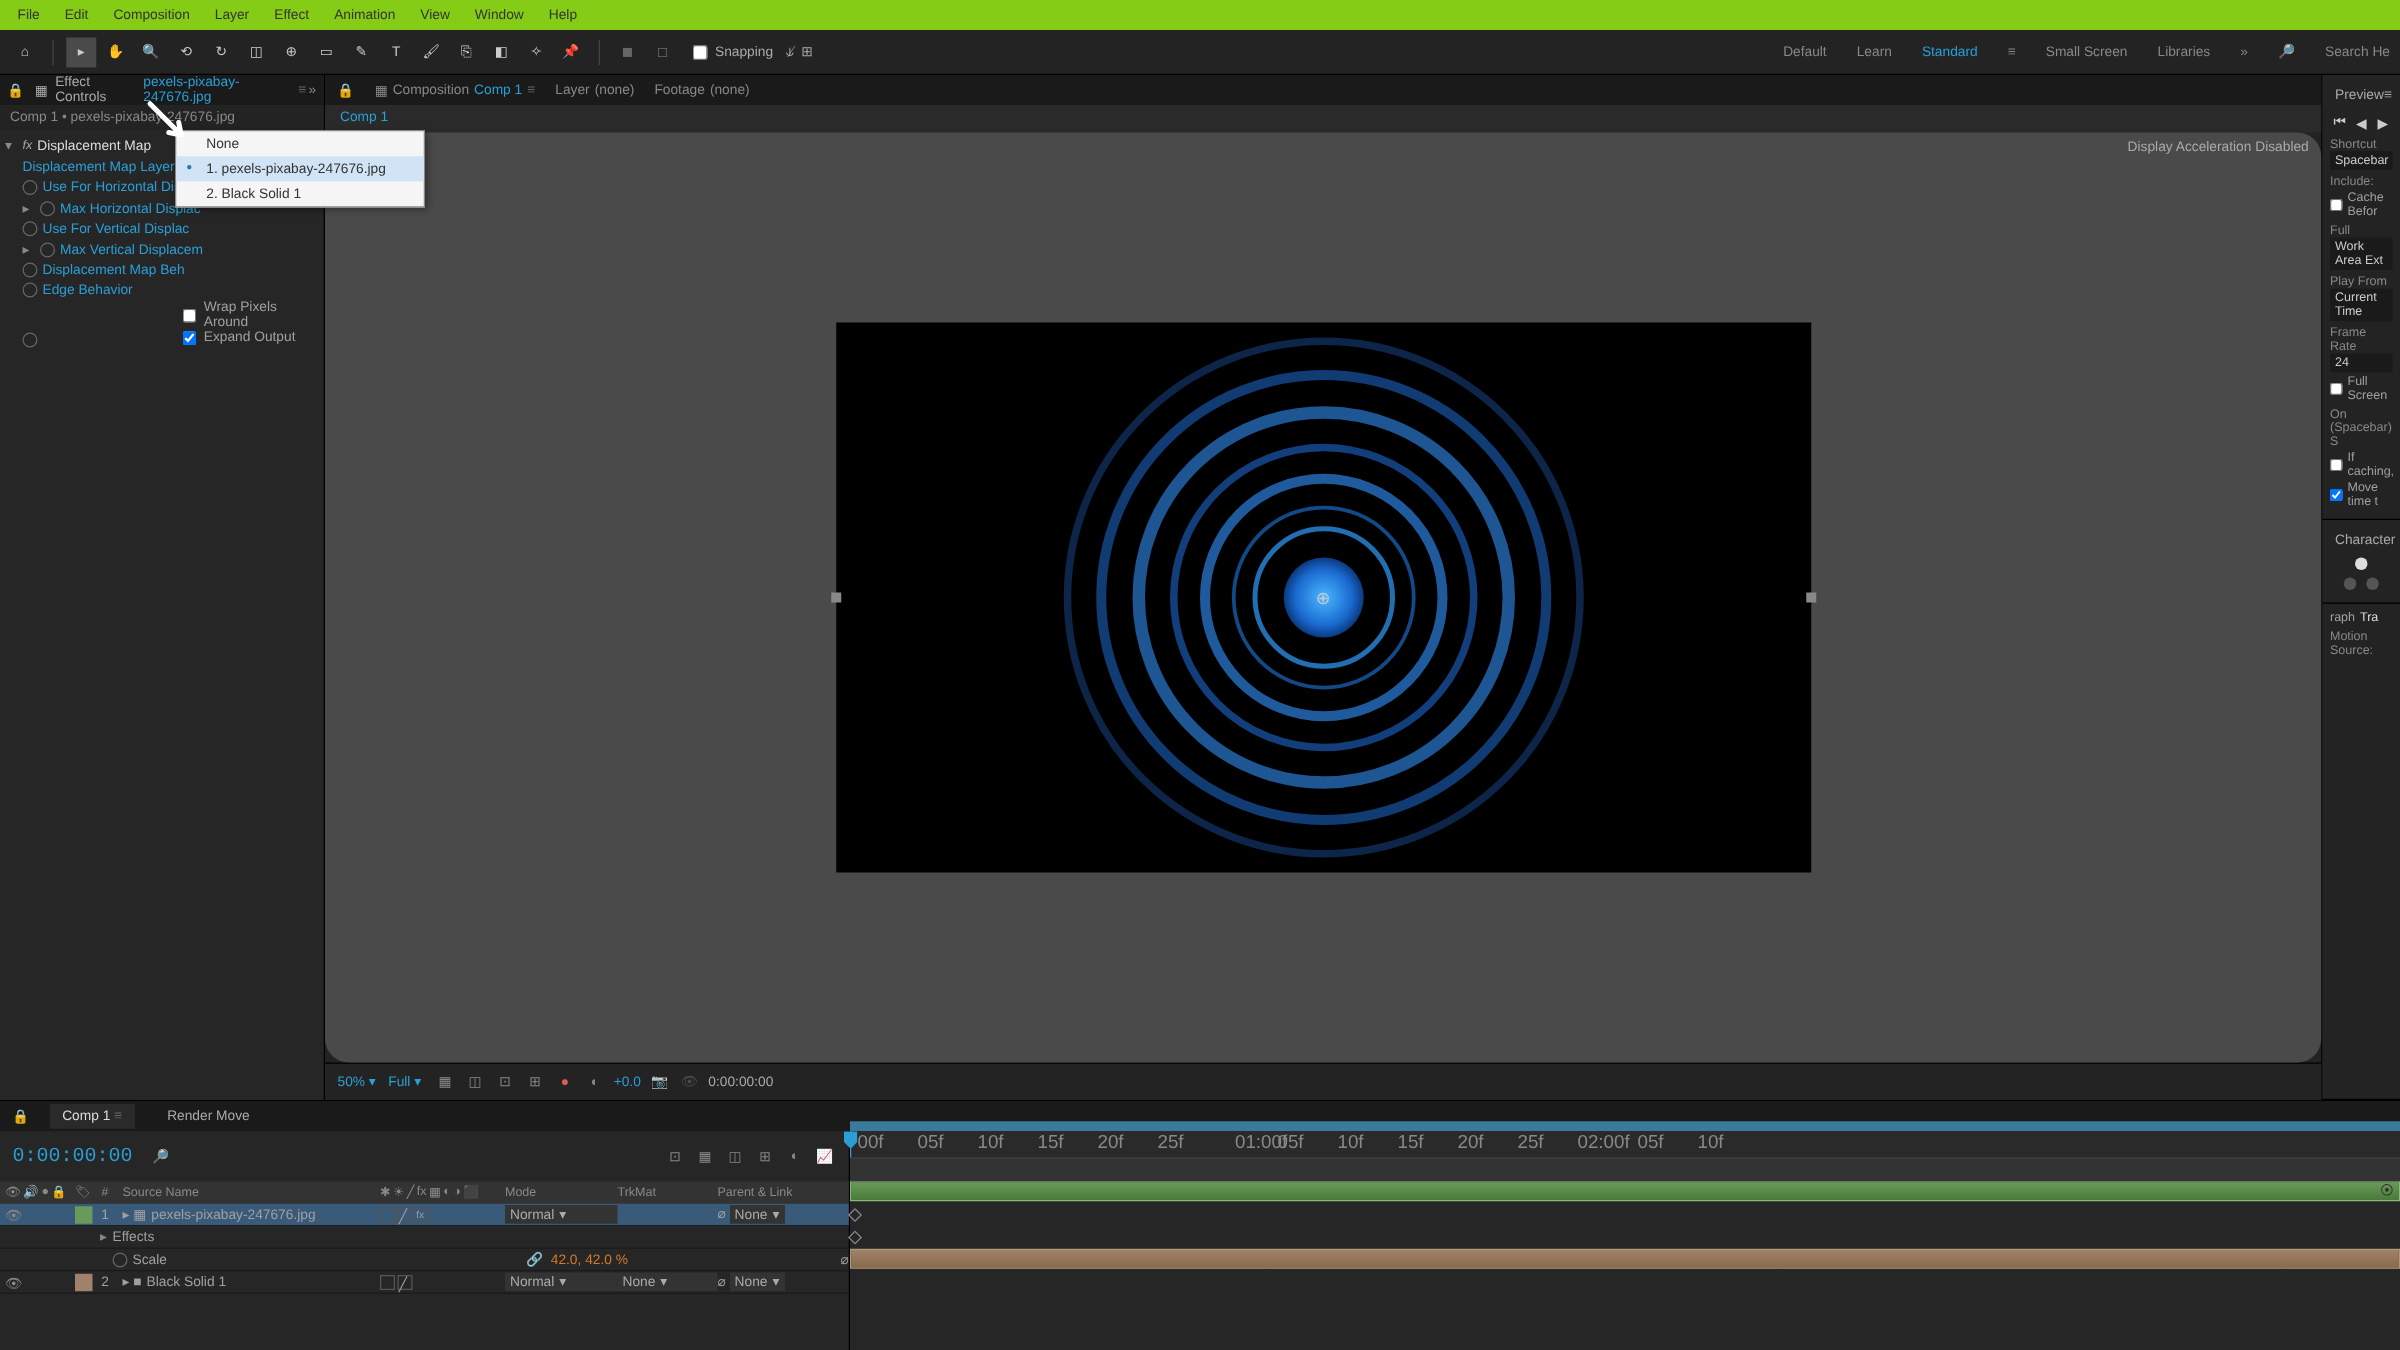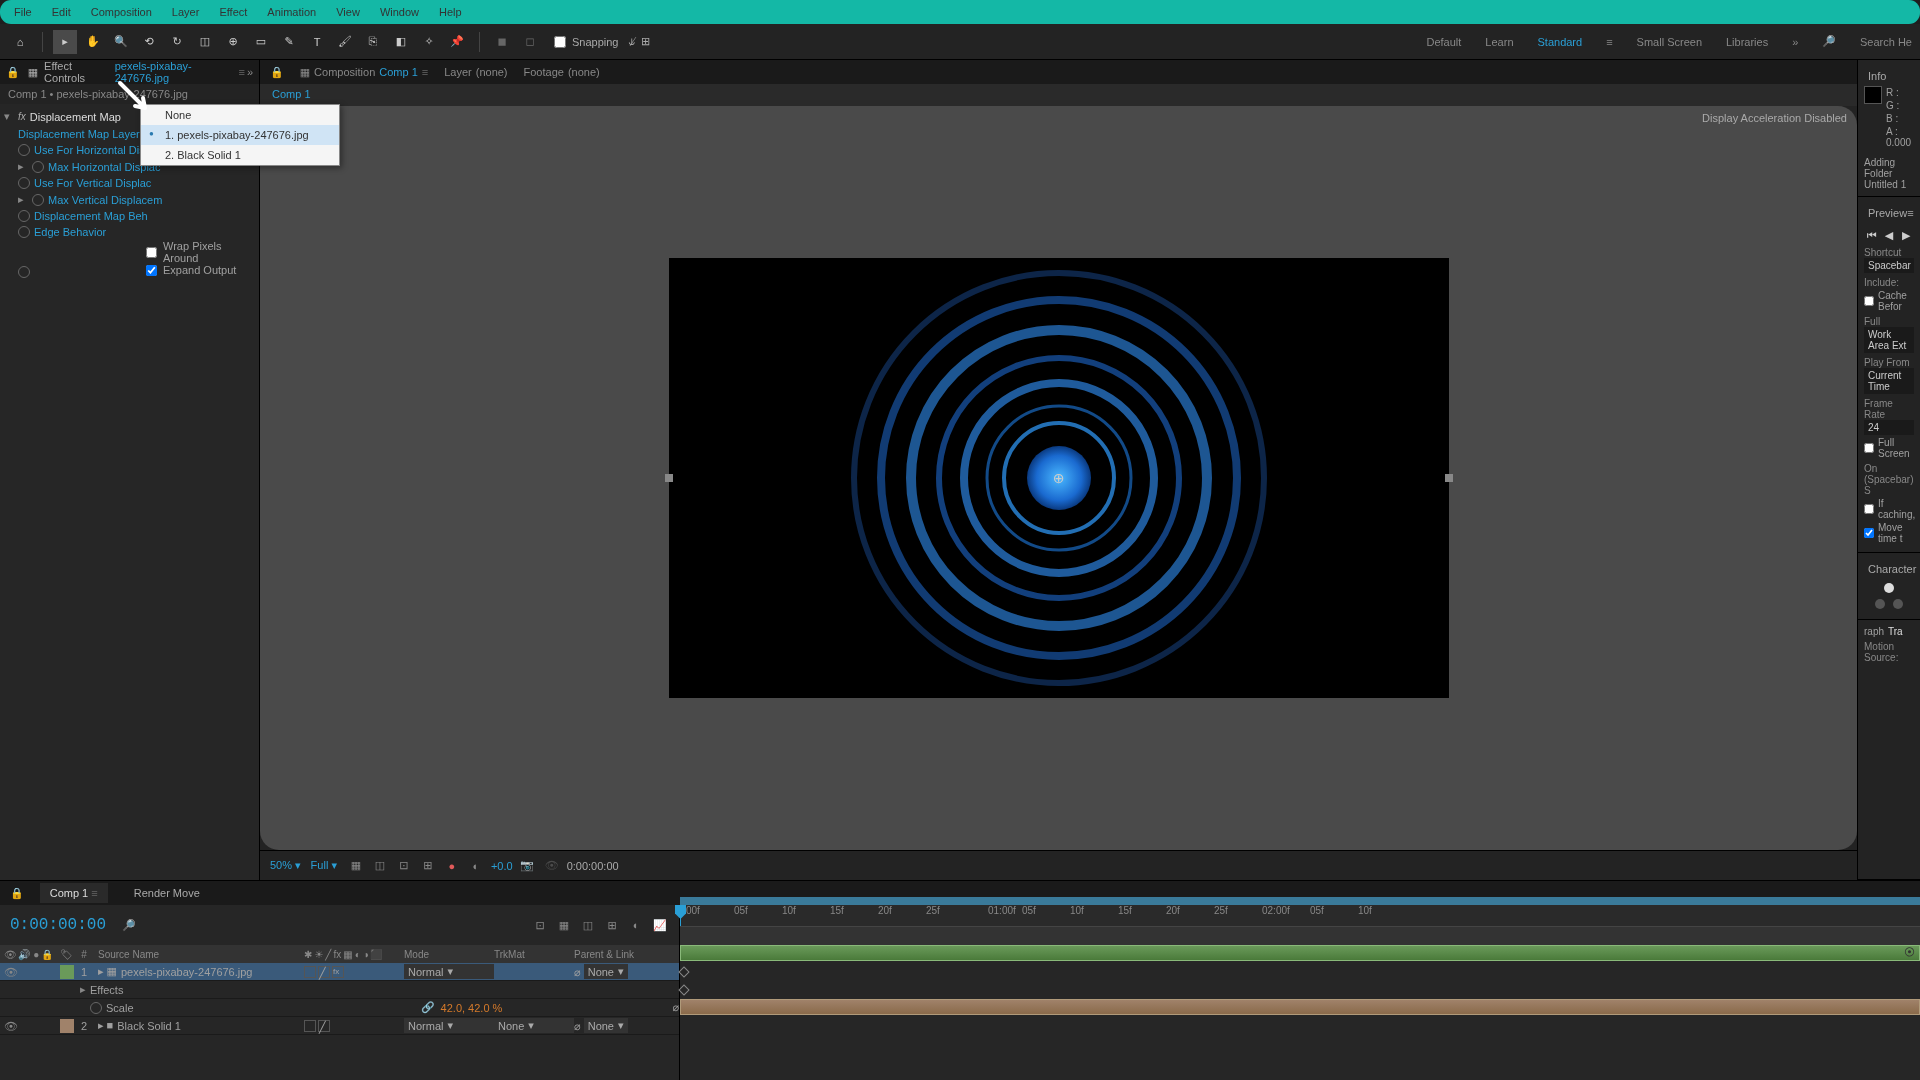--- a/index.html
+++ b/index.html
@@ -1,19 +1,19 @@
 <!DOCTYPE html>
 <html><head>
 <meta charset="utf-8">
 <style>
 * { margin: 0; padding: 0; box-sizing: border-box; font-family: 'Segoe UI', Arial, sans-serif; user-select: none; }
 body { background: #1e1e1e; color: #a0a0a0; font-size: 11px; overflow: hidden; width: 1920px; height: 1080px; }
 
 
-.menu-bar { height: 24px; background: #14b8a6; color: #333; display: flex; align-items: center; padding: 0 4px; border-radius: 11px; }
+.menu-bar { height: 24px; background: #84cc16; color: #333; display: flex; align-items: center; padding: 0 4px; }
 .menu-item { padding: 4px 10px; cursor: pointer; }
 
 
 .toolbar { height: 36px; background: #232323; display: flex; align-items: center; padding: 0 8px; border-bottom: 1px solid #000; }
 .tool-group { display: flex; gap: 4px; align-items: center; }
 .tool-btn { width: 24px; height: 24px; display: flex; align-items: center; justify-content: center; color: #ccc; cursor: pointer; }
 .tool-btn.active { background: #4a4a4a; }
 .tool-sep { width: 1px; height: 20px; background: #444; margin: 0 6px; }
 .snapping { display: flex; align-items: center; gap: 6px; color: #aaa; margin-left: 12px; }
 .snapping input { width: 12px; height: 12px; }
@@ -93,21 +93,21 @@
 .tl-tabs { height: 24px; background: #1a1a1a; display: flex; align-items: center; padding: 0 10px; gap: 16px; }
 .tl-tab { padding: 4px 10px; color: #aaa; }
 .tl-tab.active { color: #ddd; background: #2a2a2a; }
 .tl-header { height: 40px; display: flex; }
 .tl-left { width: 680px; background: #262626; display: flex; align-items: center; padding: 0 10px; border-right: 1px solid #000; }
 .timecode { color: #2a9fd6; font-size: 16px; font-family: 'Courier New', monospace; }
 .tl-search { margin-left: 16px; color: #666; }
 .tl-right { flex: 1; background: #262626; position: relative; }
 .tl-ruler { height: 22px; display: flex; position: relative; background: #2a2a2a; border-bottom: 1px solid #444; }
 .tl-cols { height: 18px; display: flex; background: #333; font-size: 10px; color: #888; align-items: center; }
-.tick { position: absolute; font-size: 10px; color: #888; }
+.tick { position: absolute; font-size: 15px; color: #888; }
 .playhead { position: absolute; left: 0; top: 0; width: 1px; height: 100%; background: #2a9fd6; }
 .playhead::before { content: ''; position: absolute; top: 0; left: -5px; width: 11px; height: 14px; background: #2a9fd6; clip-path: polygon(0 0, 100% 0, 100% 60%, 50% 100%, 0 60%); }
 .wa-marker { position: absolute; top: -8px; height: 8px; background: #3a7a9a; width: 100%; }
 
 .tl-body { flex: 1; display: flex; overflow: hidden; }
 .tl-layers { width: 680px; background: #262626; border-right: 1px solid #000; }
 .layer-header-row { height: 18px; display: flex; background: #333; font-size: 10px; color: #888; align-items: center; }
 .layer-row { height: 18px; display: flex; align-items: center; font-size: 11px; border-bottom: 1px solid #1a1a1a; }
 .layer-row.selected { background: #3a5a7a; }
 .eye-col { width: 60px; display: flex; gap: 2px; padding-left: 4px; }
@@ -327,42 +327,20 @@
         <span class="vf-item">+0.0</span>
         <div class="vf-icon">📷</div>
         <div class="vf-icon" style="opacity:.4">👁</div>
         <span style="color:#aaa">0:00:00:00</span>
       </div>
     </div>
   </div>
 
   <div class="right-panels">
     <div class="rpanel">
-      <div class="rpanel-title" style="display:flex; justify-content:space-between">Info</div>
-      <div style="display:flex; gap:4px; align-items:flex-start">
-        <div style="width:18px; height:18px; background:#000; border:1px solid #555"></div>
-        <div style="flex:1">
-          <div class="rgb-row">
-              <span>R :</span>
-            </div>
-          <div class="rgb-row">
-              <span>G :</span>
-            </div>
-          <div class="rgb-row">
-              <span>B :</span>
-            </div>
-          <div class="rgb-row">
-              <span>A : 0.000</span>
-            </div>
-        </div>
-      </div>
-      <div style="margin-top:8px; font-size:10px">Adding Folder</div>
-      <div style="font-size:10px">Untitled 1</div>
-    </div>
-    <div class="rpanel">
       <div class="rpanel-title" style="display:flex; justify-content:space-between">
           <span>Preview</span>
           <span>≡</span>
         </div>
       <div class="preview-controls">
         <div class="pc-btn">⏮</div>
         <div class="pc-btn">◀</div>
         <div class="pc-btn">▶</div>
       </div>
       <div class="field-label">Shortcut</div>

